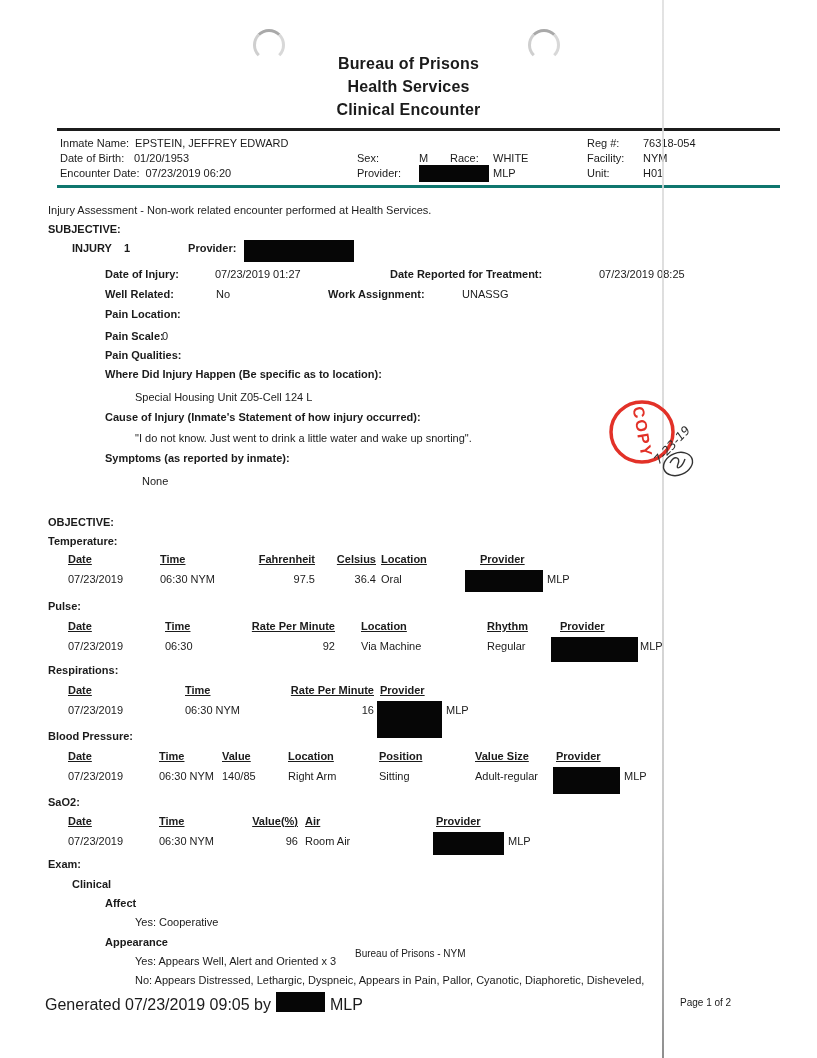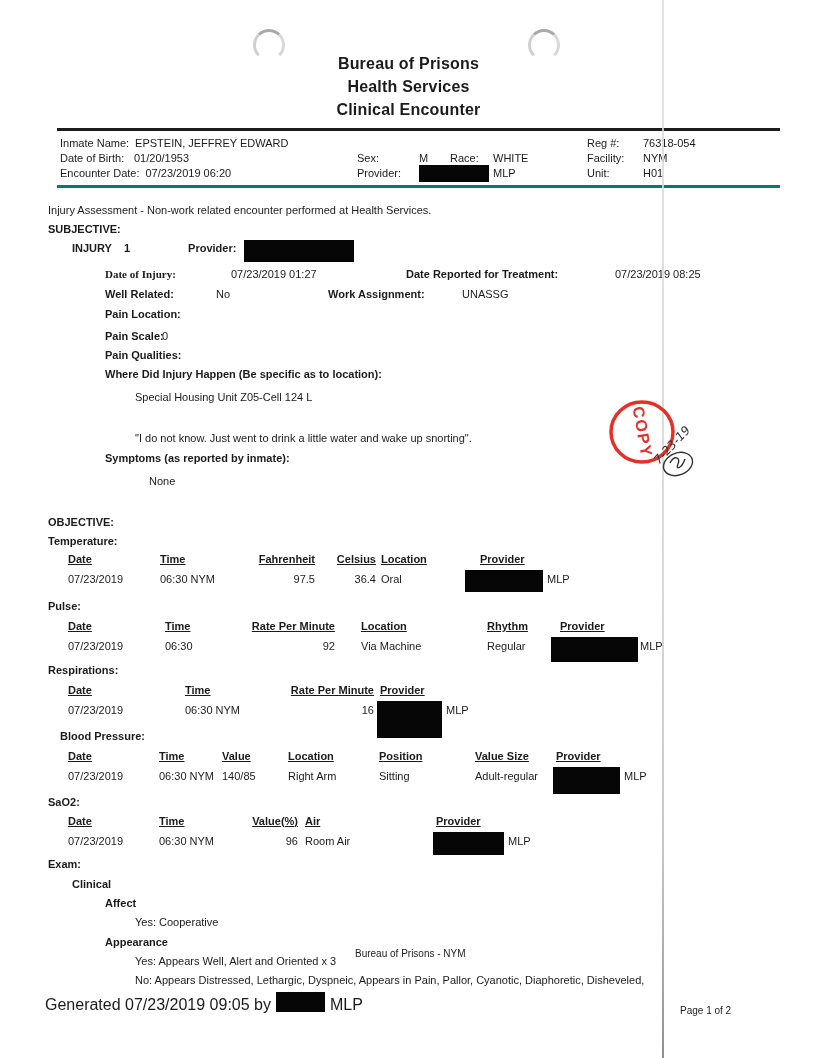--- a/index.html
+++ b/index.html
@@ -57,21 +57,21 @@
   .pad6 { padding-left:6px !important; }
   .pad7 { padding-left:7px !important; }
   .pad26 { padding-left:26px !important; }
   .prov-box { display:inline-block; background:#060606; margin-top:-3px; }
   .mlp { margin-left:4px; display:inline-block; vertical-align:top; }
 
   .stamp-svg { position:absolute; left:598px; top:393px; z-index:6; }
 
   .footer-left { position:absolute; left:45px; top:996px; font-size:16px; }
   .footer-center { position:absolute; left:355px; top:948px; font-size:10px; }
-  .footer-right { position:absolute; left:680px; top:997px; font-size:10px;margin-top:8px; }
+  .footer-right { position:absolute; left:680px; top:997px; font-size:10px; }
 </style>
 </head>
 <body>
 
 <div class="page">
 
   <div class="punch" style="left:253px; top:29px;"></div>
   <div class="punch" style="left:528px; top:29px;"></div>
 
   <div class="fold-line"></div>
@@ -117,37 +117,38 @@
   </div>
 
   <div class="abs" style="left:48px; top:204px;">Injury Assessment - Non-work related encounter performed at Health Services.</div>
   <div class="abs b" style="left:48px; top:223px;">SUBJECTIVE:</div>
 
   <div class="abs" style="left:72px; top:242px;">
     <span class="b">INJURY</span><span class="b" style="margin-left:12px;">1</span><span class="b" style="margin-left:58px;">Provider:</span><span class="redact" style="width:110px;height:22px;margin-left:8px;margin-top:-2px;"></span>
   </div>
 
   <div class="abs" style="left:105px; top:268px;">
-    <span class="b" style="display:inline-block;width:126px;font-family:Liberation Serif, serif;">Date of Injury:</span><span style="display:inline-block;width:175px;">07/23/2019 01:27</span><span class="b" style="display:inline-block;width:209px;">Date Reported for Treatment:</span><span>07/23/2019 08:25</span>
+    <span class="b" style="display:inline-block;width:110px;">Date of Injury:</span><span style="display:inline-block;width:175px;">07/23/2019 01:27</span><span class="b" style="display:inline-block;width:209px;">Date Reported for Treatment:</span><span>07/23/2019 08:25</span>
   </div>
 
   <div class="abs" style="left:105px; top:288px;">
     <span class="b" style="display:inline-block;width:111px;">Well Related:</span><span style="display:inline-block;width:112px;">No</span><span class="b" style="display:inline-block;width:134px;">Work Assignment:</span><span>UNASSG</span>
   </div>
 
   <div class="abs b" style="left:105px; top:308px;">Pain Location:</div>
   <div class="abs" style="left:105px; top:330px;">
     <span class="b" style="display:inline-block;width:57px;">Pain Scale:</span><span>0</span>
   </div>
   <div class="abs b" style="left:105px; top:349px;">Pain Qualities:</div>
   <div class="abs b" style="left:105px; top:368px;">Where Did Injury Happen (Be specific as to location):</div>
   <div class="abs" style="left:135px; top:391px;">Special Housing Unit Z05-Cell 124 L</div>
+  <div class="abs b" style="left:105px; top:411px;">Cause of Injury (Inmate's Statement of how injury occurred):</div>
   <div class="abs" style="left:135px; top:432px;">"I do not know. Just went to drink a little water and wake up snorting".</div>
   <div class="abs b" style="left:105px; top:452px;">Symptoms (as reported by inmate):</div>
-  <div class="abs" style="left:149px; top:475px;">None</div>
+  <div class="abs" style="left:142px; top:475px;">None</div>
 
   <svg class="stamp-svg" width="130" height="110" viewBox="0 0 130 110">
     <ellipse cx="44" cy="39" rx="31" ry="30" fill="none" stroke-width="3.5" stroke="#e23128"></ellipse>
     <text x="44" y="44" transform="rotate(80 44 39)" text-anchor="middle" font-family="Liberation Sans, sans-serif" font-size="16" font-weight="bold" letter-spacing="1.5" fill="#e23128">COPY</text>
     <text x="74" y="56" transform="rotate(-47 74 52)" text-anchor="middle" font-family="DejaVu Sans, sans-serif" font-size="12" font-style="italic" fill="#2f2f2f">7-23-19</text>
     <ellipse cx="80" cy="71" rx="15" ry="11" transform="rotate(-22 80 71)" fill="none" stroke="#333333" stroke-width="1.4"></ellipse>
     <path d="M72 70 C 76 62, 83 64, 80 71 C 77 78, 84 75, 87 66" fill="none" stroke="#333333" stroke-width="1.4"></path>
   </svg>
 
   <div class="abs b" style="left:48px; top:516px;">OBJECTIVE:</div>
@@ -235,21 +236,21 @@
       <tr>
         <td>07/23/2019</td>
         <td>06:30 NYM</td>
         <td class="num">16</td>
         <td class="pad6"><span class="prov-box" style="width:65px;height:37px;margin-left:-3px;"></span><span class="mlp">MLP</span></td>
       </tr>
     </tbody>
       </table>
   </div>
 
-  <div class="abs b" style="left:48px; top:730px;margin-left:12px;">Blood Pressure:</div>
+  <div class="abs b" style="left:48px; top:730px;">Blood Pressure:</div>
   <div class="abs" style="left:68px; top:750px;">
     <table class="vitals">
       <colgroup>
           <col style="width:91px">
           <col style="width:63px">
           <col style="width:66px">
           <col style="width:91px">
           <col style="width:96px">
           <col style="width:81px">
           <col style="width:180px">

